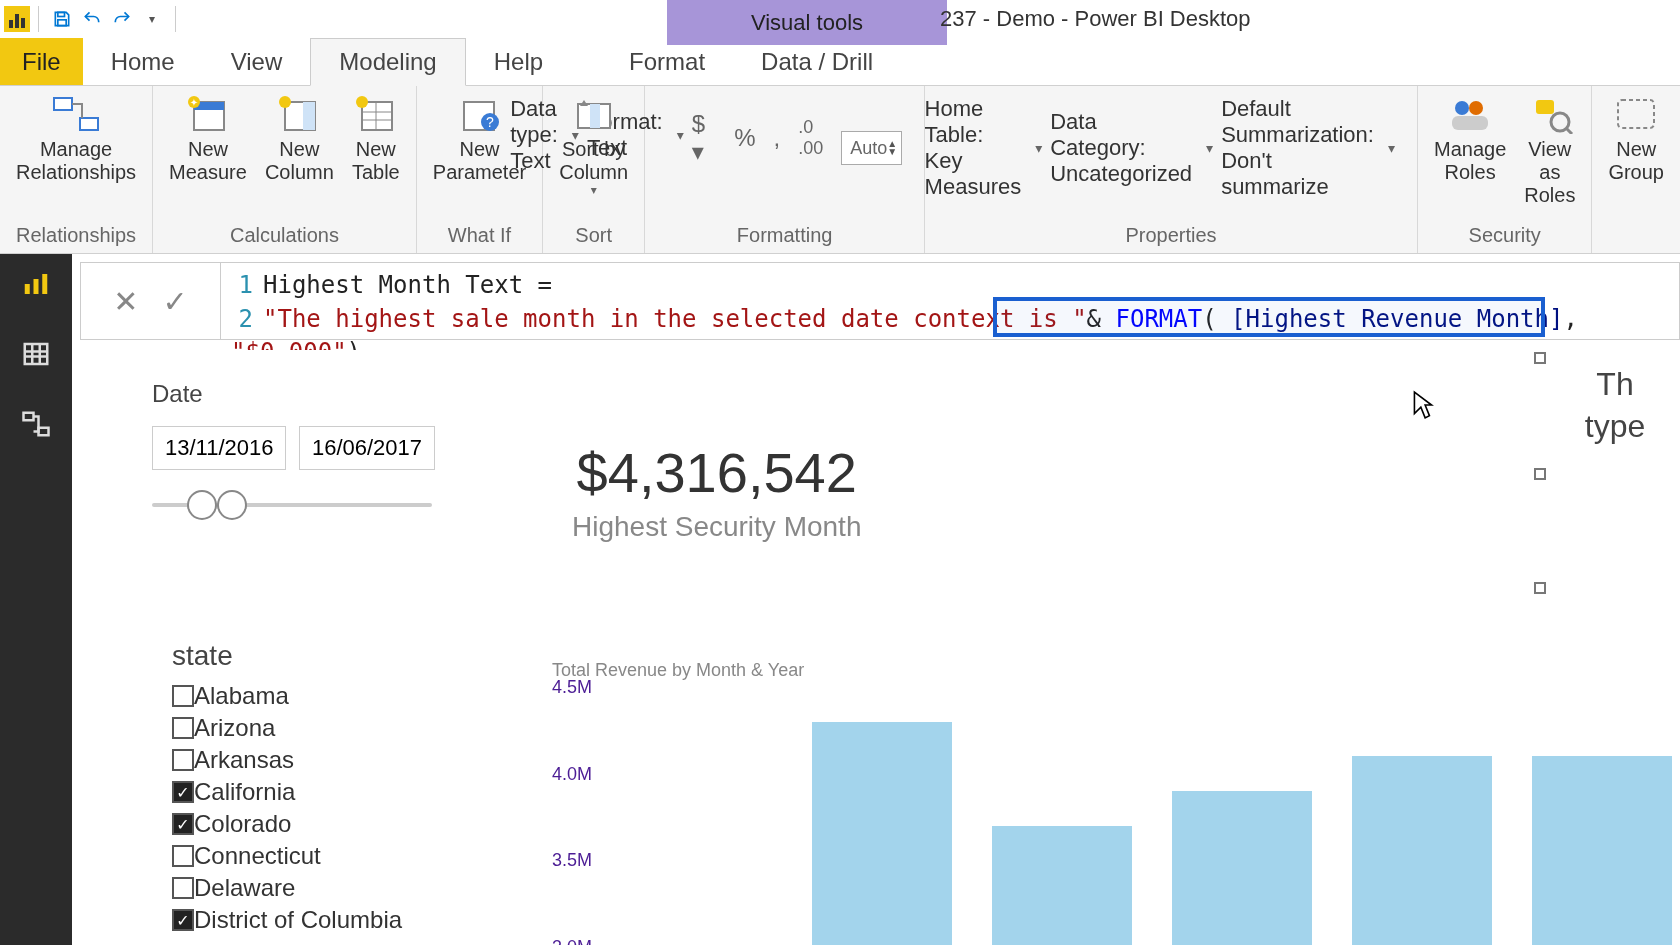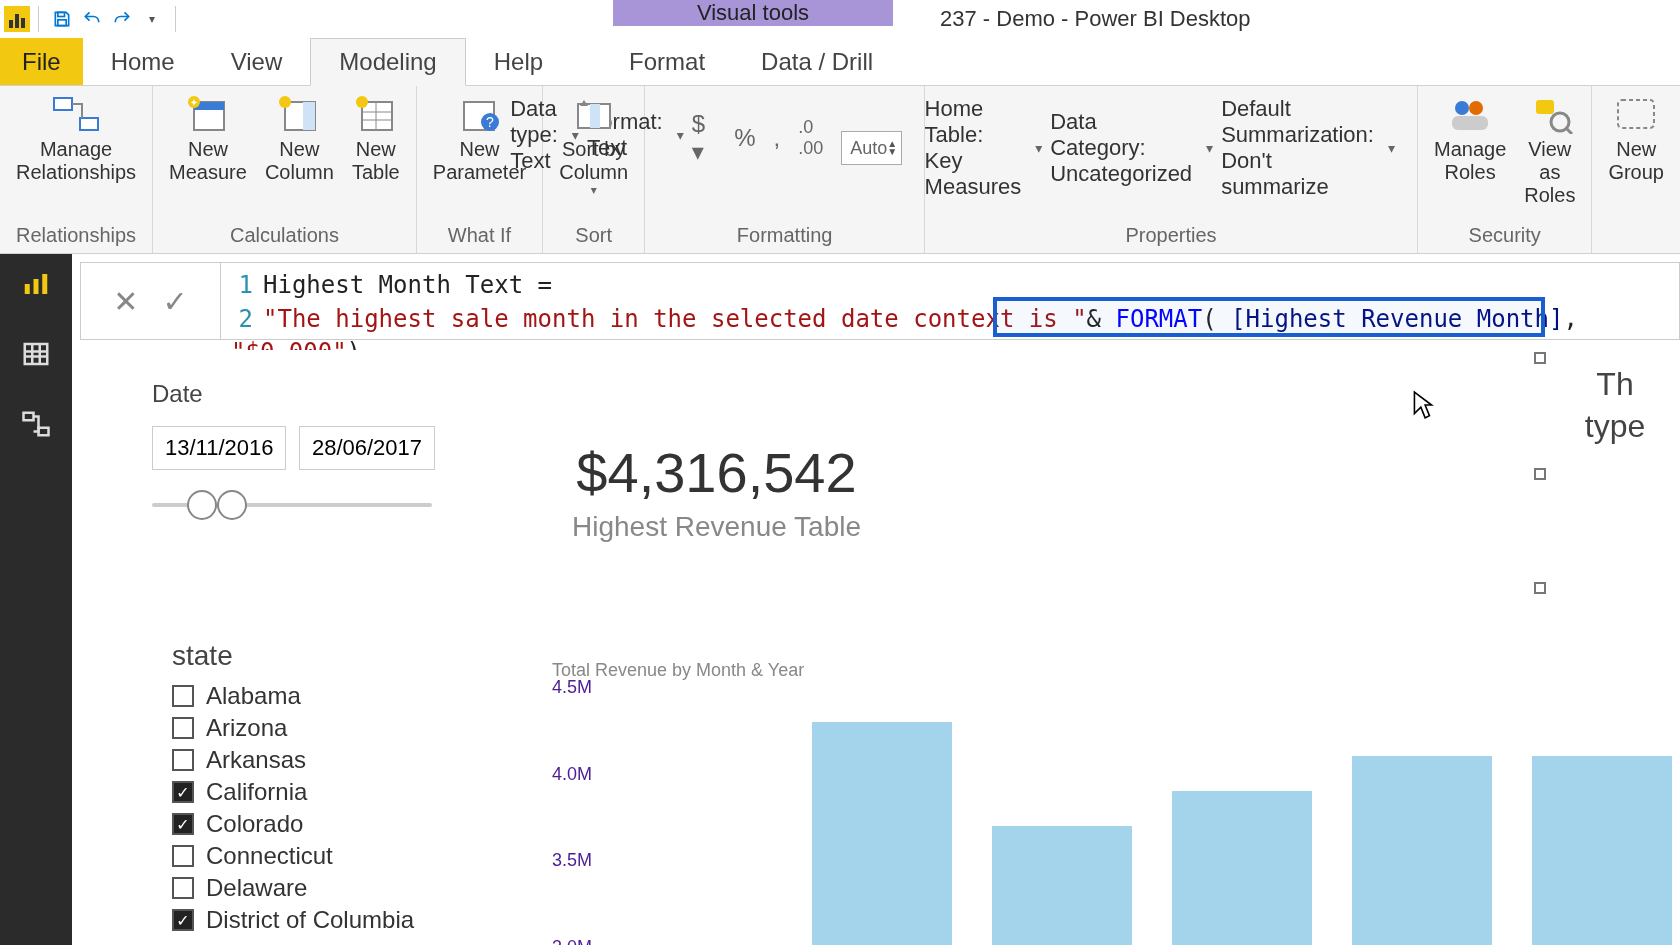--- a/index.html
+++ b/index.html
@@ -32,22 +32,22 @@
   .qat .appicon span:nth-child(2){height:14px;}
   .qat .appicon span:nth-child(3){height:10px;}
 
   .qat-sep { width:1px; height:26px; background:#ccc; margin:0 8px; }
   .qat-btn { width:30px; height:30px; display:flex; align-items:center; justify-content:center; color:#0078d4;}
   .qat-btn svg { width:20px; height:20px; }
   .qat .more { color:#555; font-size:12px; }
 
   .visual-tools {
     position: absolute;
-    left: 613px; top: 0;
-    width: 280px; height: 26px;
+    left: 667px; top: 0;
+    width: 280px; height: 45px;
     background: #a795d8;
     color: #222;
     display:flex; align-items:center; justify-content:center;
     font-size:22px;
   }
   .window-title {
     position:absolute;
     left: 940px; top:0; height:38px;
     display:flex; align-items:center;
     font-size:22px; color:#333;
@@ -223,21 +223,21 @@
     font-size:32px; color:#444; text-align:center;
     line-height:1.3;
   }
   .sel-handles {
     position:absolute;
   }
   .sel-handles .h { position:absolute; width:12px; height:12px; background:#fff; border:2px solid #777;}
   
   .statecard { position:absolute; left:100px; top:290px; }
   .statecard .lbl { font-size:28px; color:#444; margin-bottom:10px;}
-  .chk { display:flex; align-items:center; gap:12px; font-size:24px; color:#333; margin:4px 0;}
+  .chk { display:flex; align-items:center; gap:0; font-size:24px; color:#333; margin:4px 0;}
   .chk .box {
     width:22px; height:22px; border:2px solid #555;
     display:flex; align-items:center; justify-content:center;
     font-size:16px; color:#fff;
   }
   .chk .box.checked { background:#222; }
 
   
   .barchart {
     position:absolute;
@@ -506,31 +506,31 @@
     <div><span class="lineno">2</span><span class="str">"The highest sale month in the selected date context is "</span><span>&amp;</span> <span class="func">FORMAT</span><span class="par">(</span><span class="col"> [Highest Revenue Month]</span><span>, </span><span class="str">"$0,000"</span><span class="par">)</span></div>
     <div class="highlight-box" style="left:772px; top:34px; width:552px; height:40px;"></div>
   </div>
 </div>
 
 <div class="canvas">
 
   <div class="datecard">
     <div class="lbl">Date</div>
     <span class="datepill">13/11/2016</span>
-    <span class="datepill">28/06/2017</span>
+    <span class="datepill">16/06/2017</span>
     <div class="rangeslider">
       <div class="track"></div>
       <div class="handle" style="left:35px"></div>
       <div class="handle" style="left:65px"></div>
     </div>
   </div>
 
   <div class="big-number">
     <div class="val">$4,316,542</div>
-    <div class="cap">Highest Revenue Table</div>
+    <div class="cap">Highest Security Month</div>
   </div>
 
   <div class="sel-handles" style="right:0; top:8px; width:140px; height:230px;">
     <div class="h" style="left:-6px; top:-6px;"></div>
     <div class="h" style="left:-6px; top:110px;"></div>
     <div class="h" style="left:-6px; bottom:-6px;"></div>
   </div>
   <div class="text-visual">
     <div>Th</div>
     <div>type</div>

